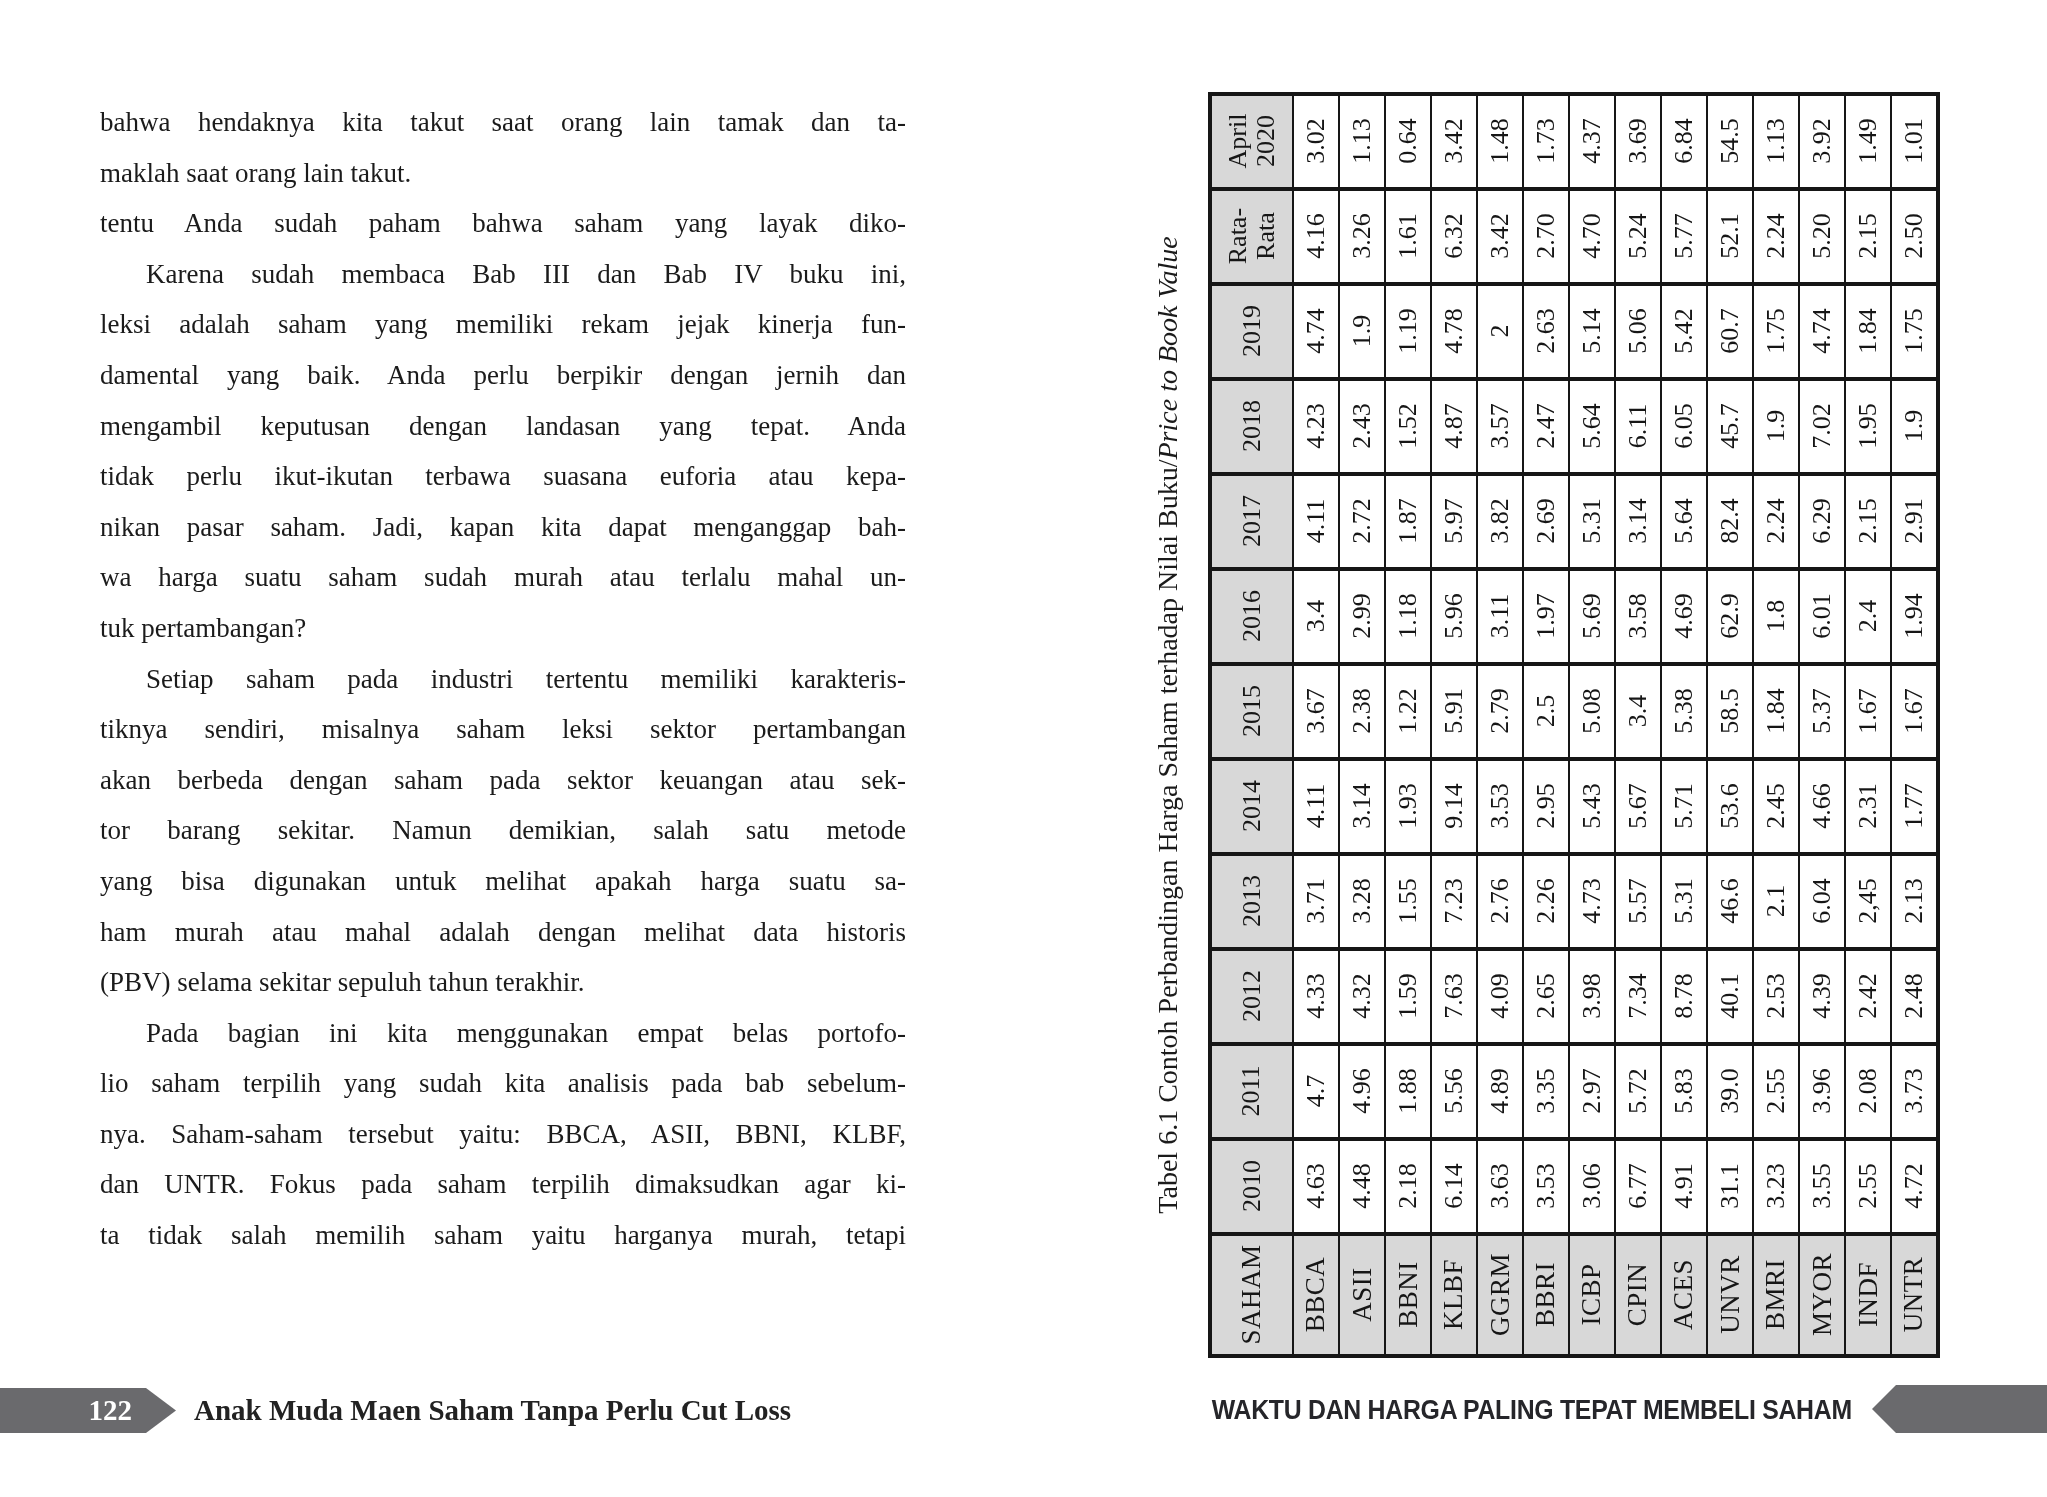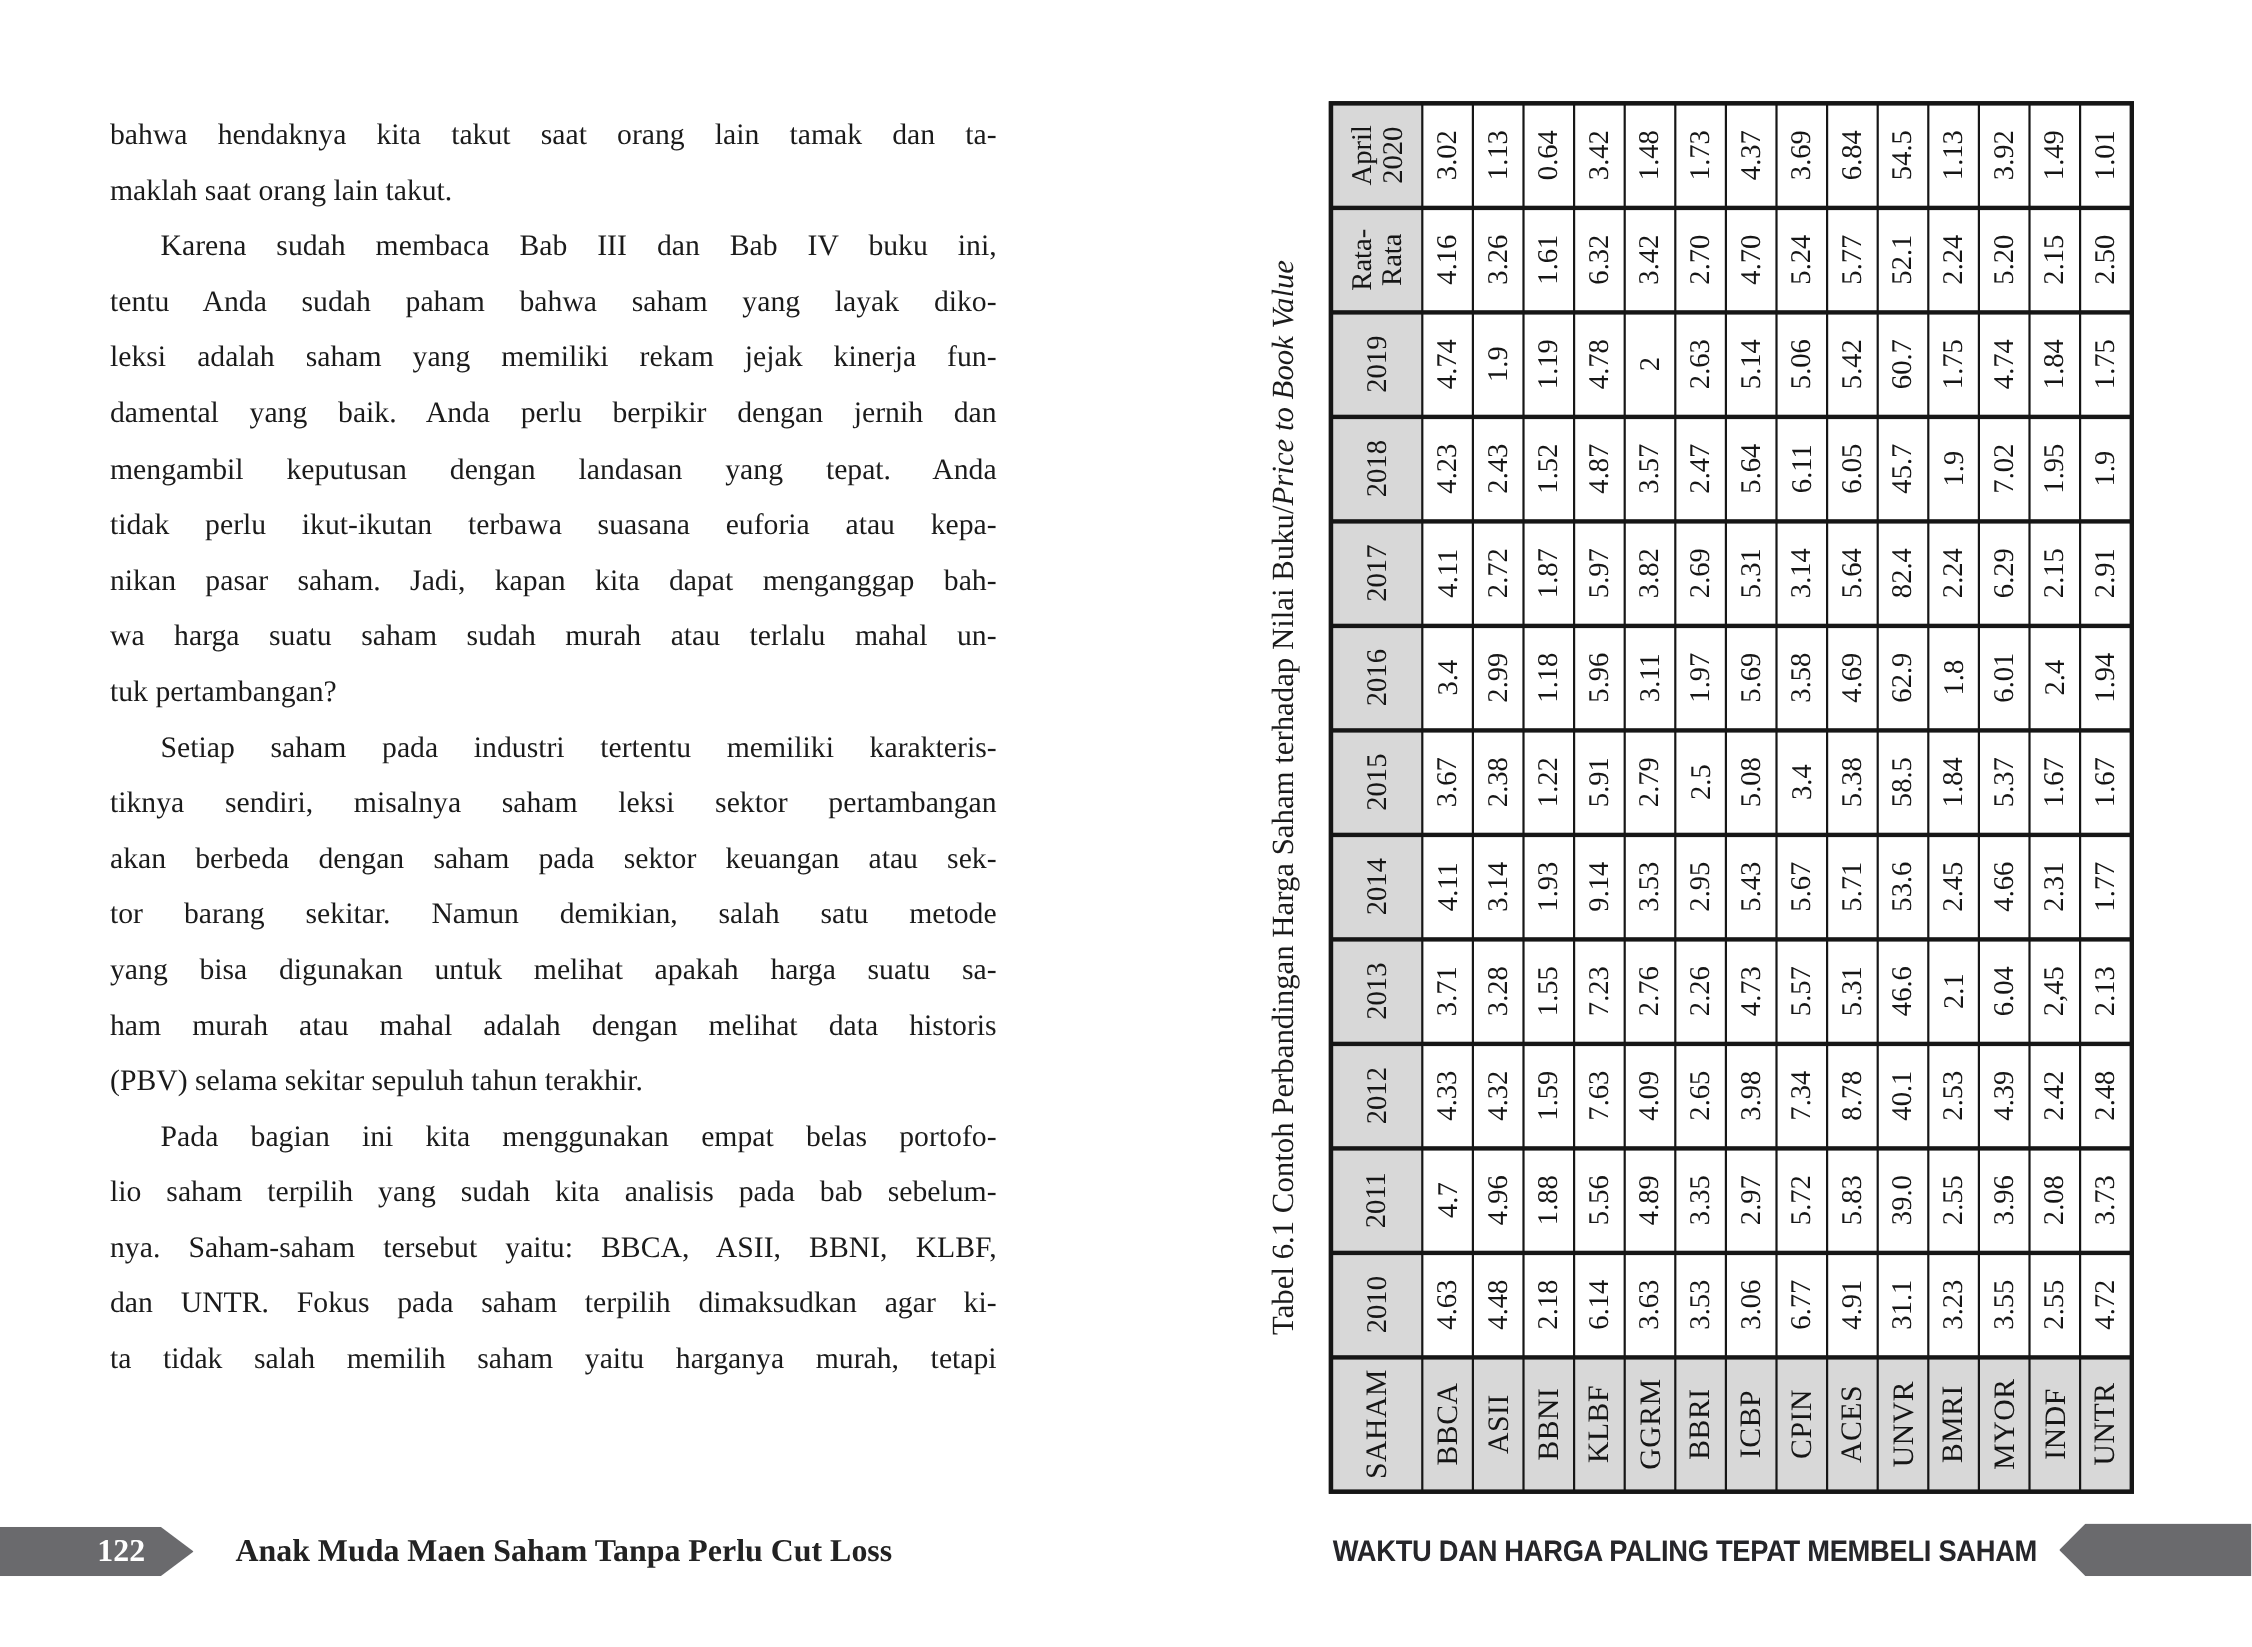--- a/index.html
+++ b/index.html
@@ -31,38 +31,38 @@
              font-size:26px;line-height:1.08;color:#161616;}
   .cell.hdr{background:#d8d8d8;}
   .cell.stock>span{font-size:27px;letter-spacing:.5px;}
 
   
   .badge{position:absolute;left:0;top:1388px;width:176px;height:45px;background:#6a6a6d;
          clip-path:polygon(0 0,146px 0,176px 50%,146px 100%,0 100%);
          color:#ffffff;font-size:29px;line-height:45px;text-align:right;
          box-sizing:border-box;padding-right:44px;font-weight:bold;}
   .book-title{position:absolute;left:194px;top:1388px;height:45px;line-height:45px;
-              font-size:29px;font-weight:bold;color:#222;margin-left:20px;}
+              font-size:29px;font-weight:bold;color:#222;}
   .chapter-title{position:absolute;right:195px;top:1388px;height:45px;line-height:45px;
                  font-size:27px;font-weight:bold;color:#26262a;
                  font-family:"Liberation Sans", sans-serif;
                  transform:scaleX(.92);transform-origin:right center;letter-spacing:-.3px;}
   .pennant{position:absolute;left:1872px;top:1385px;width:175px;height:48px;background:#6a6a6d;
            clip-path:polygon(24px 0,100% 0,100% 100%,24px 100%,0 50%);}
 </style>
 </head>
 <body>
 
 <div class="page">
 
   <div class="left-text">
       <div class="pline">bahwa hendaknya kita takut saat orang lain tamak dan ta-</div>
       <div class="pline pend">maklah saat orang lain takut.</div>
+      <div class="pline">tentu Anda sudah paham bahwa saham yang layak diko-</div>
       <div class="pline indent">Karena sudah membaca Bab III dan Bab IV buku ini,</div>
-      <div class="pline">tentu Anda sudah paham bahwa saham yang layak diko-</div>
       <div class="pline">leksi adalah saham yang memiliki rekam jejak kinerja fun-</div>
       <div class="pline">damental yang baik. Anda perlu berpikir dengan jernih dan</div>
       <div class="pline">mengambil keputusan dengan landasan yang tepat. Anda</div>
       <div class="pline">tidak perlu ikut-ikutan terbawa suasana euforia atau kepa-</div>
       <div class="pline">nikan pasar saham. Jadi, kapan kita dapat menganggap bah-</div>
       <div class="pline">wa harga suatu saham sudah murah atau terlalu mahal un-</div>
       <div class="pline pend">tuk pertambangan?</div>
       <div class="pline indent">Setiap saham pada industri tertentu memiliki karakteris-</div>
       <div class="pline">tiknya sendiri, misalnya saham leksi sektor pertambangan</div>
       <div class="pline">akan berbeda dengan saham pada sektor keuangan atau sek-</div>

